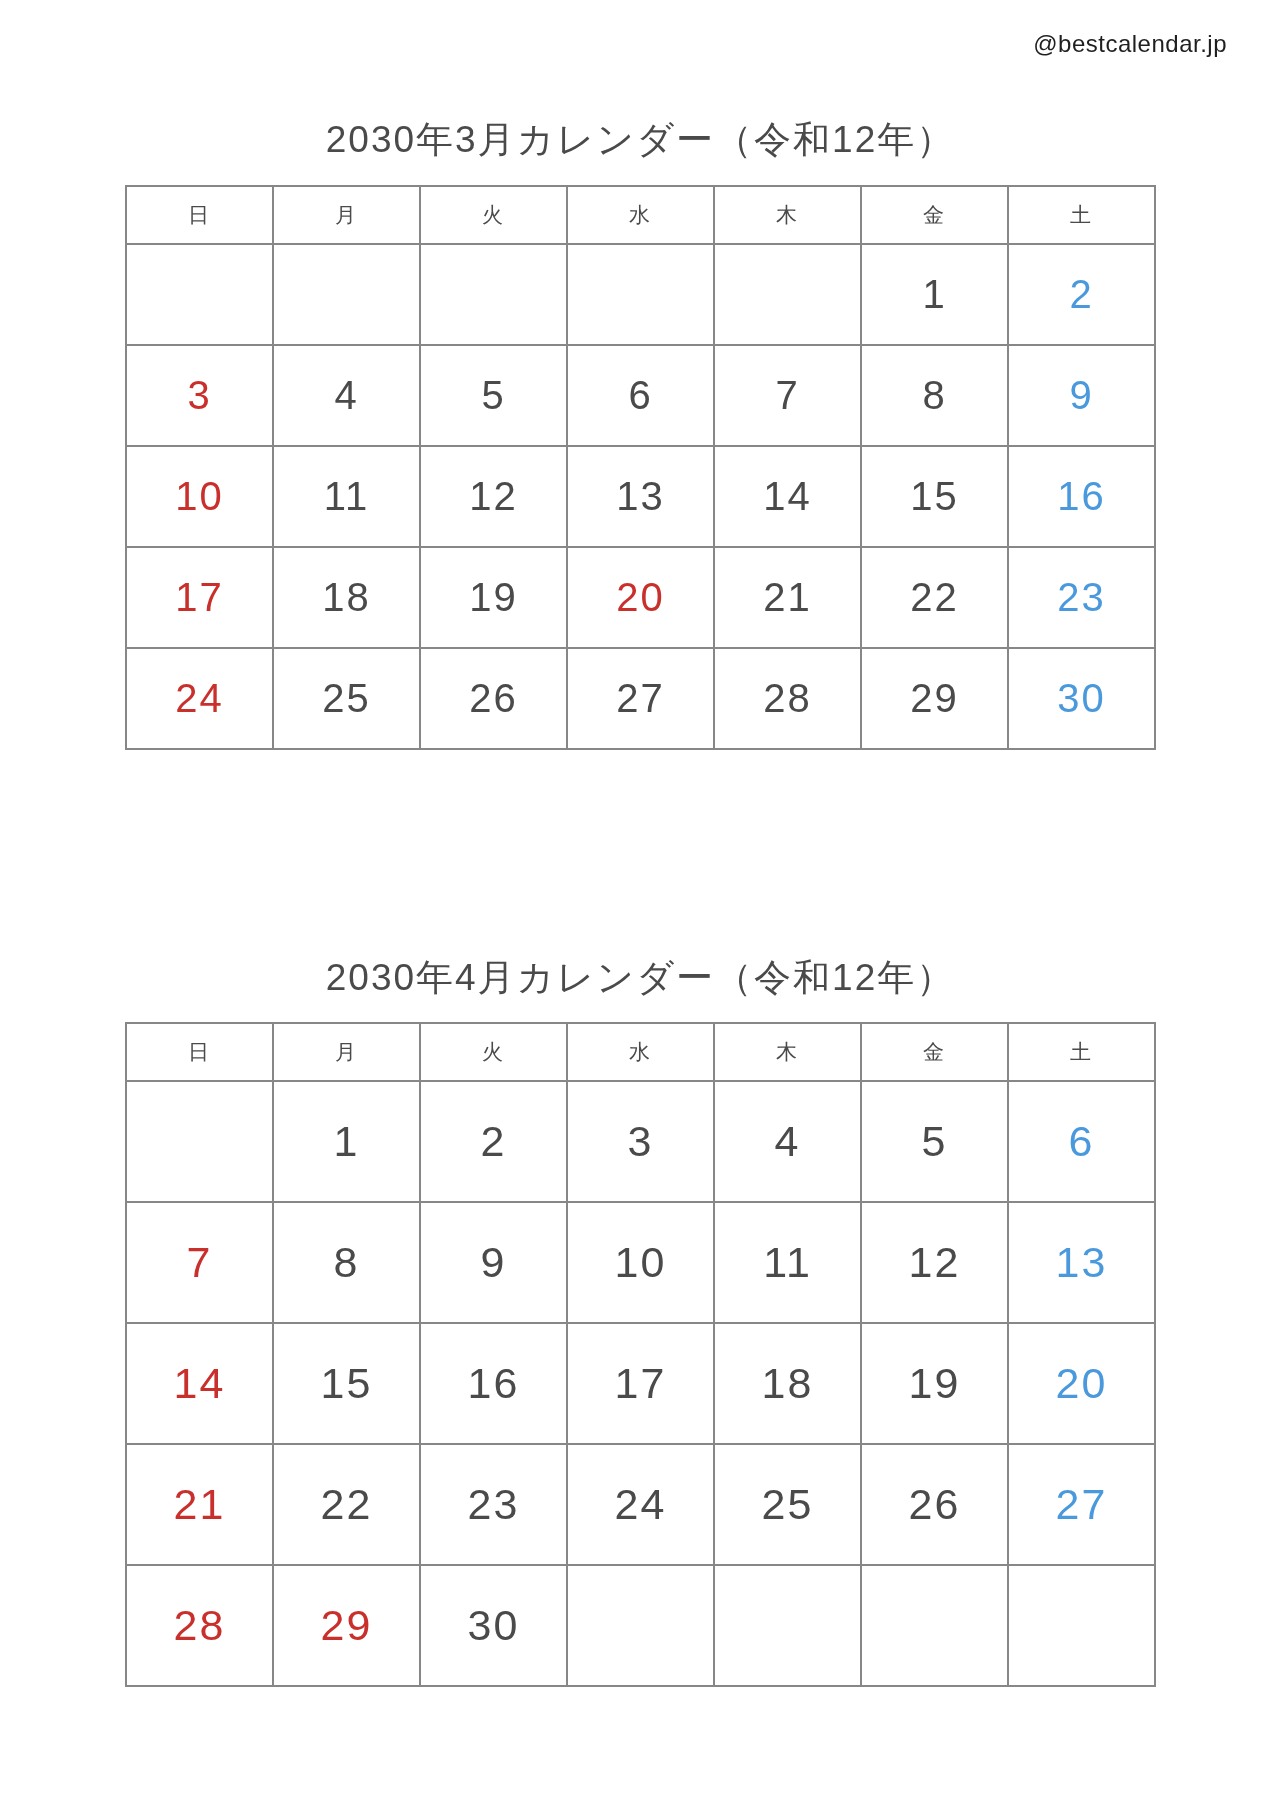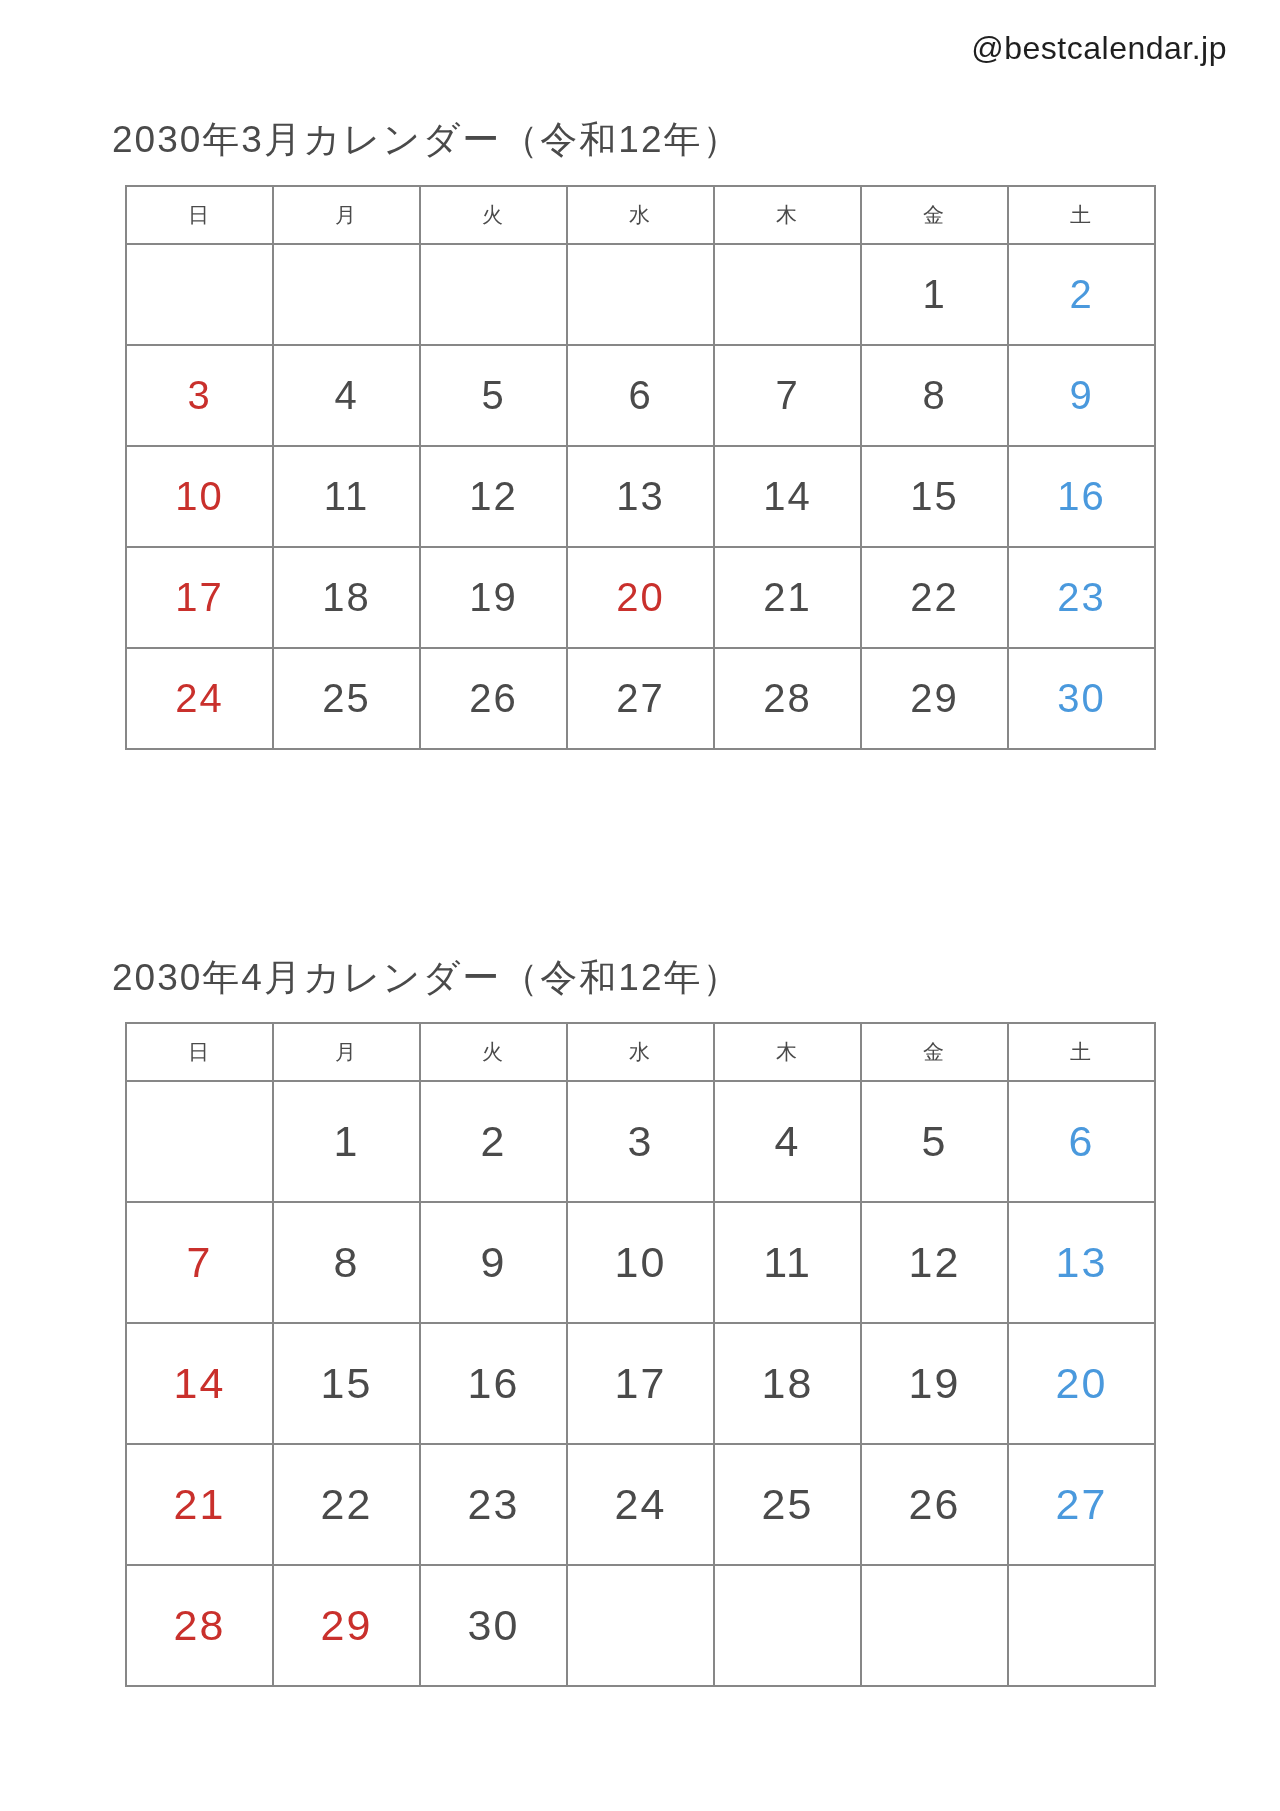--- a/index.html
+++ b/index.html
@@ -16,30 +16,30 @@
     height:1811px;
     position:relative;
     background:#ffffff;
     font-family:"Liberation Sans","DejaVu Sans",sans-serif;
     color:var(--gray);
   }
   .watermark{
     position:absolute;
     top:30px;
     right:53px;
-    font-size:32px;
+    font-size:24px;
     letter-spacing:0.5px;
     color:var(--ink);
     text-align:right;
   }
   .cal-title{
     position:absolute;
-    left:112px;
+    left:125px;
     width:1031px;
-    text-align:left;
+    text-align:center;
     font-size:37px;
     font-weight:400;
     letter-spacing:2px;
     color:var(--gray);
   }
   #title-march{top:90px;}
   #title-april{top:928px;}
   .cal-table{
     position:absolute;
     left:125px;

